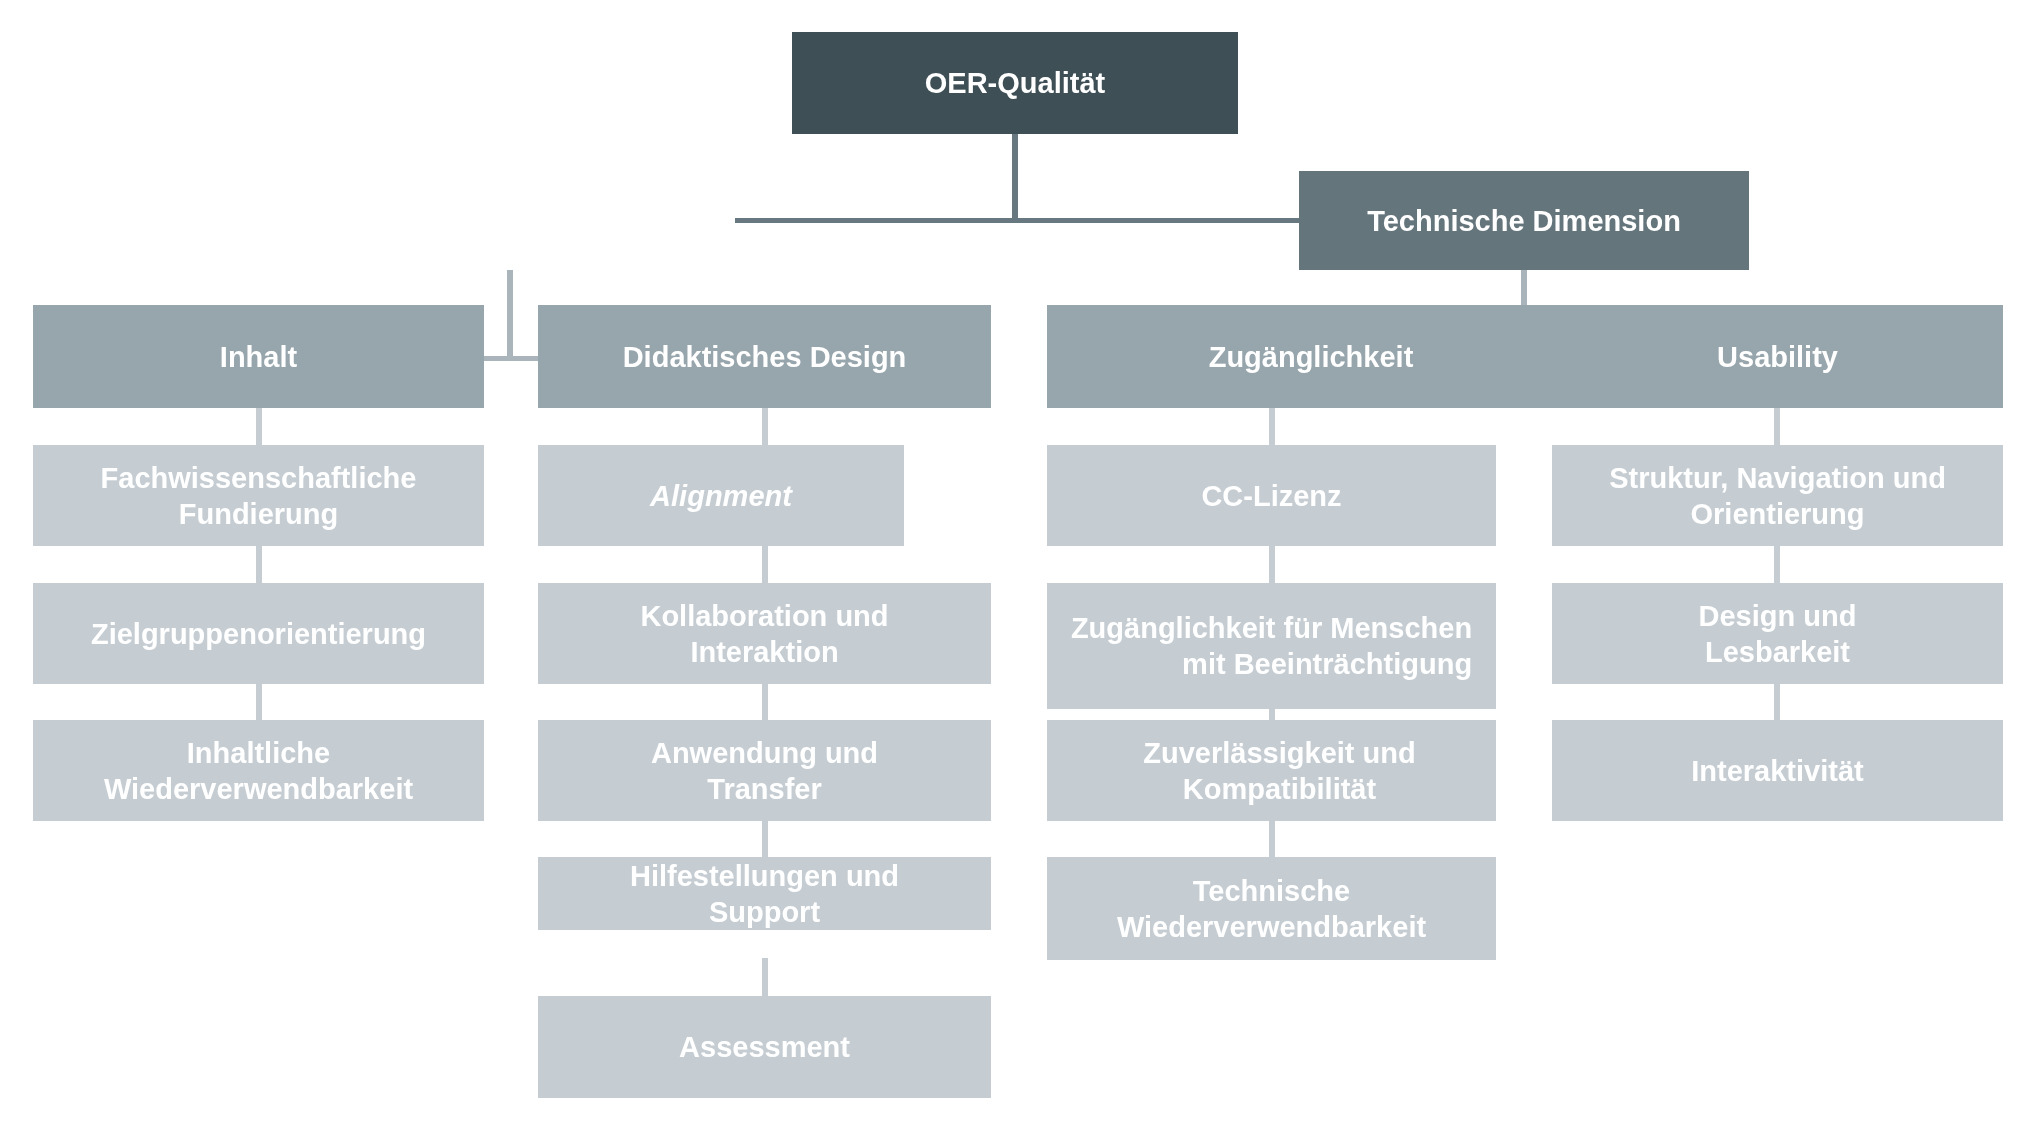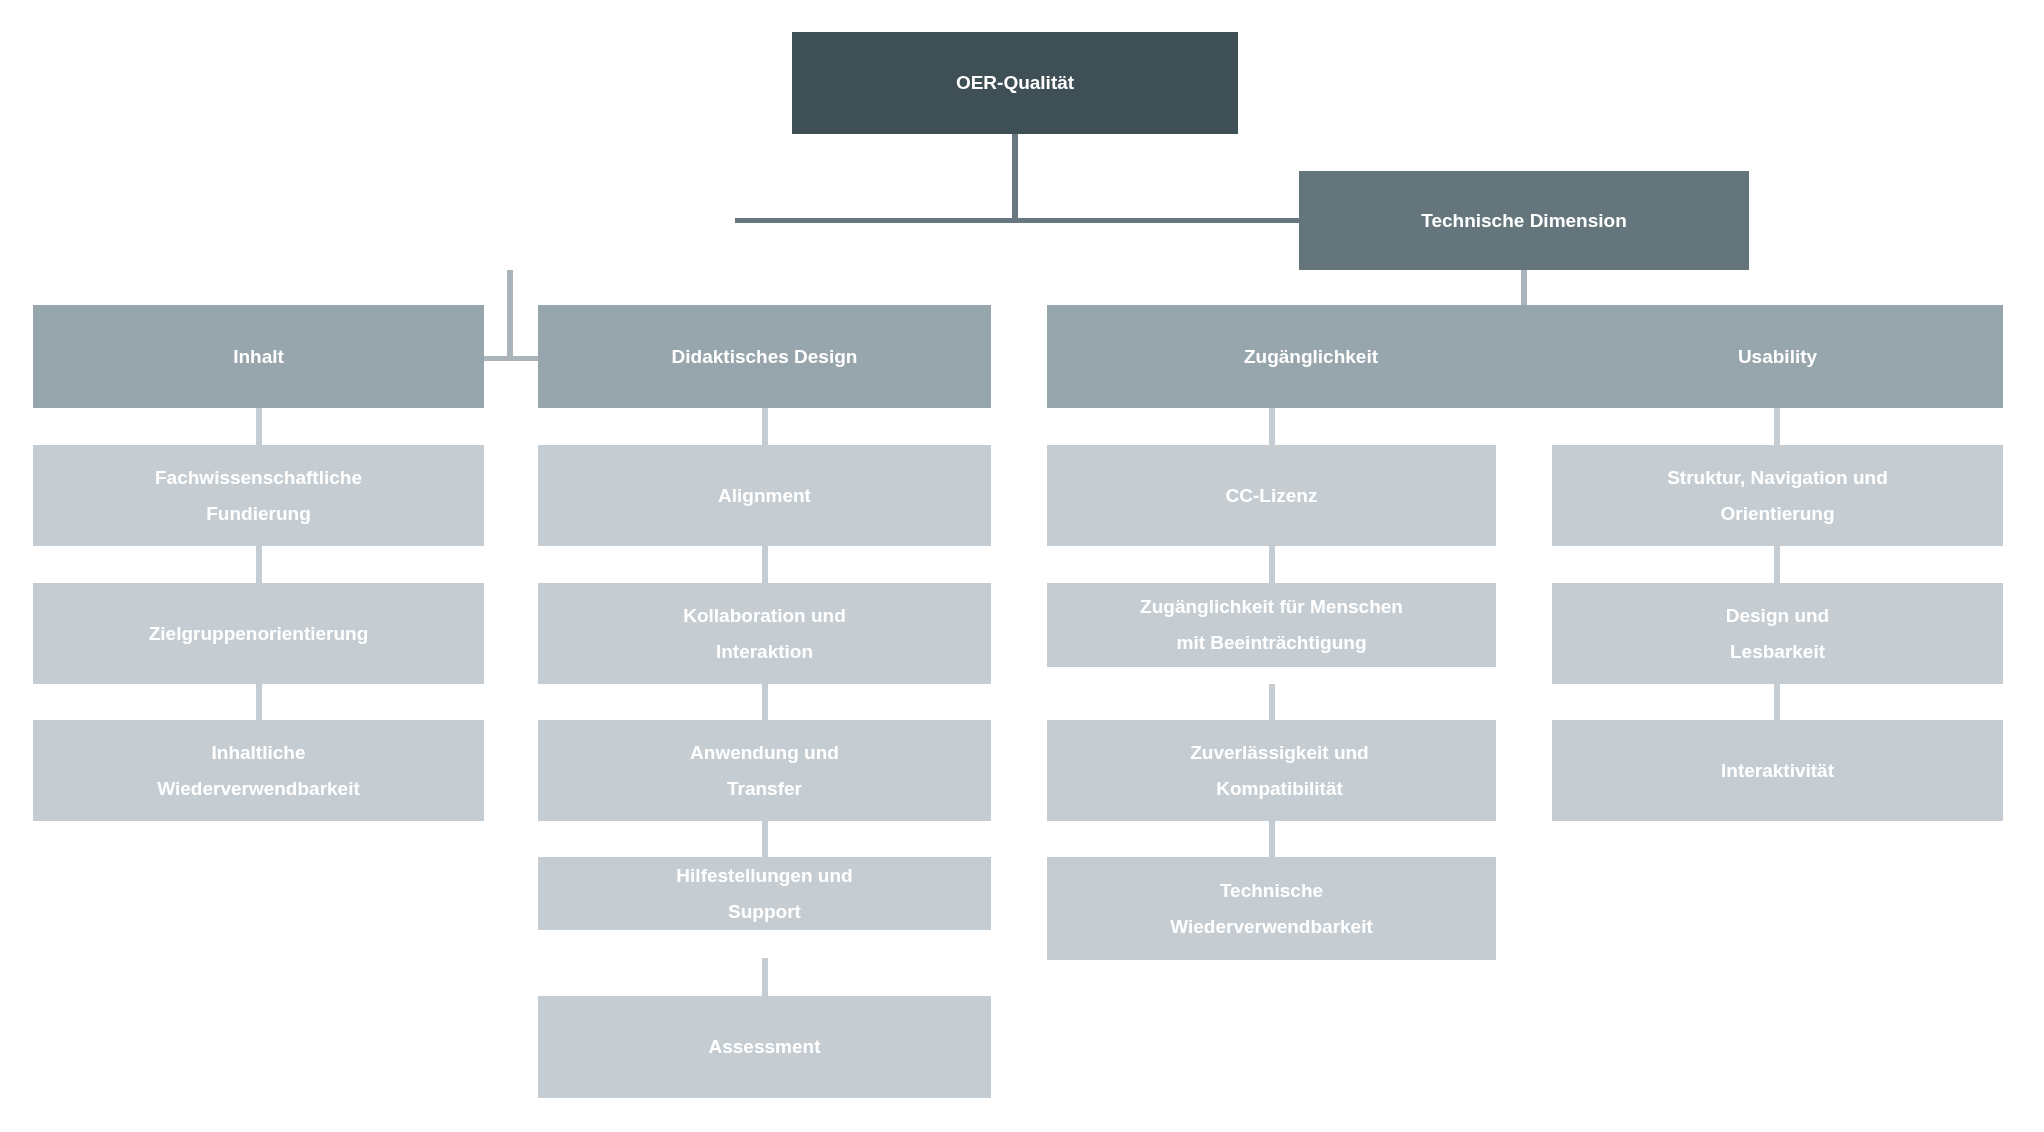--- a/index.html
+++ b/index.html
@@ -16,21 +16,21 @@
     overflow: hidden;
   }
   .box {
     position: absolute;
     display: flex;
     align-items: center;
     justify-content: center;
     text-align: center;
     color: var(--text, #ffffff);
     font-weight: 700;
-    font-size: 19px;
+    font-size: 29px;
     line-height: 36px;
     white-space: pre-line;
     padding: 0 12px;
     box-sizing: border-box;
   }
   .box.root { background: var(--root-bg, #3F4F56); }
   .box.dim  { background: var(--dimension-bg, #64757C); }
   .box.cat  { background: var(--category-bg, #97A5AC); }
   .box.item { background: var(--item-bg, #C5CDD3); }
   .conn { position: absolute; }
@@ -78,31 +78,31 @@
   <div class="box cat" style="left:538px; top:305px; width:453px; height:103px;">Didaktisches Design</div>
   <div class="box cat" style="left:1047px; top:305px; width:528px; height:103px;">Zugänglichkeit</div>
   <div class="box cat" style="left:1552px; top:305px; width:451px; height:103px;">Usability</div>
 
   <div class="box item" style="left:33px; top:445px; width:451px; height:101px;">Fachwissenschaftliche
 Fundierung</div>
   <div class="box item" style="left:33px; top:583px; width:451px; height:101px;">Zielgruppenorientierung</div>
   <div class="box item" style="left:33px; top:720px; width:451px; height:101px;">Inhaltliche
 Wiederverwendbarkeit</div>
 
-  <div class="box item" style="left:538px; top:445px; width:453px; height:101px;">Alignment</div>
+  <div class="box item" style="left:538px; top:445px; width:366px; height:101px;font-style:italic;">Alignment</div>
   <div class="box item" style="left:538px; top:583px; width:453px; height:101px;">Kollaboration und
 Interaktion</div>
   <div class="box item" style="left:538px; top:720px; width:453px; height:101px;">Anwendung und
 Transfer</div>
   <div class="box item" style="left:538px; top:857px; width:453px; height:73px;">Hilfestellungen und
 Support</div>
   <div class="box item" style="left:538px; top:996px; width:453px; height:102px;text-align:right;">Assessment</div>
 
   <div class="box item" style="left:1047px; top:445px; width:449px; height:101px;">CC-Lizenz</div>
-  <div class="box item" style="left:1047px; top:583px; width:449px; height:84px;">Zugänglichkeit für Menschen
+  <div class="box item" style="left:1047px; top:583px; width:449px; height:126px;text-align:right;">Zugänglichkeit für Menschen
 mit Beeinträchtigung</div>
   <div class="box item" style="left:1047px; top:720px; width:449px; height:101px;padding-left:28px;">Zuverlässigkeit und
 Kompatibilität</div>
   <div class="box item" style="left:1047px; top:857px; width:449px; height:103px;">Technische
 Wiederverwendbarkeit</div>
 
   <div class="box item" style="left:1552px; top:445px; width:451px; height:101px;">Struktur, Navigation und
 Orientierung</div>
   <div class="box item" style="left:1552px; top:583px; width:451px; height:101px;">Design und
 Lesbarkeit</div>

